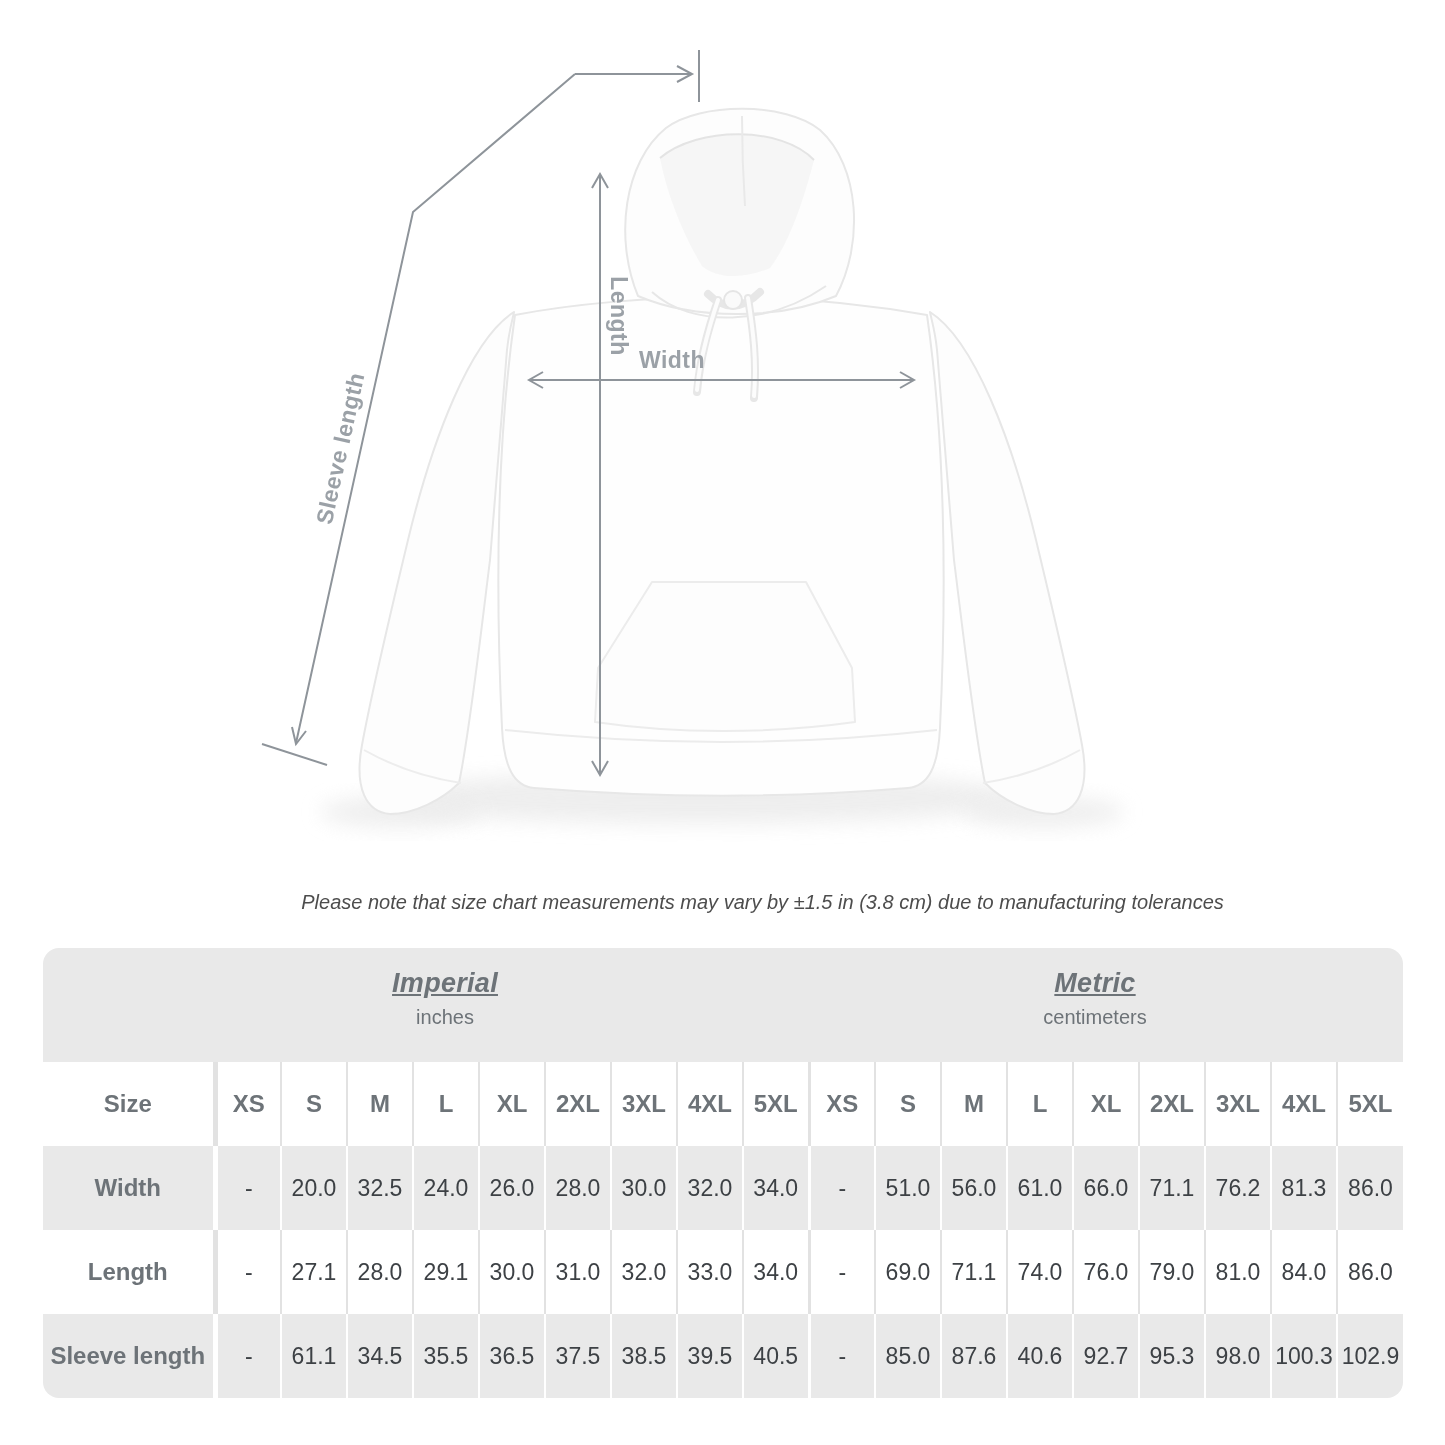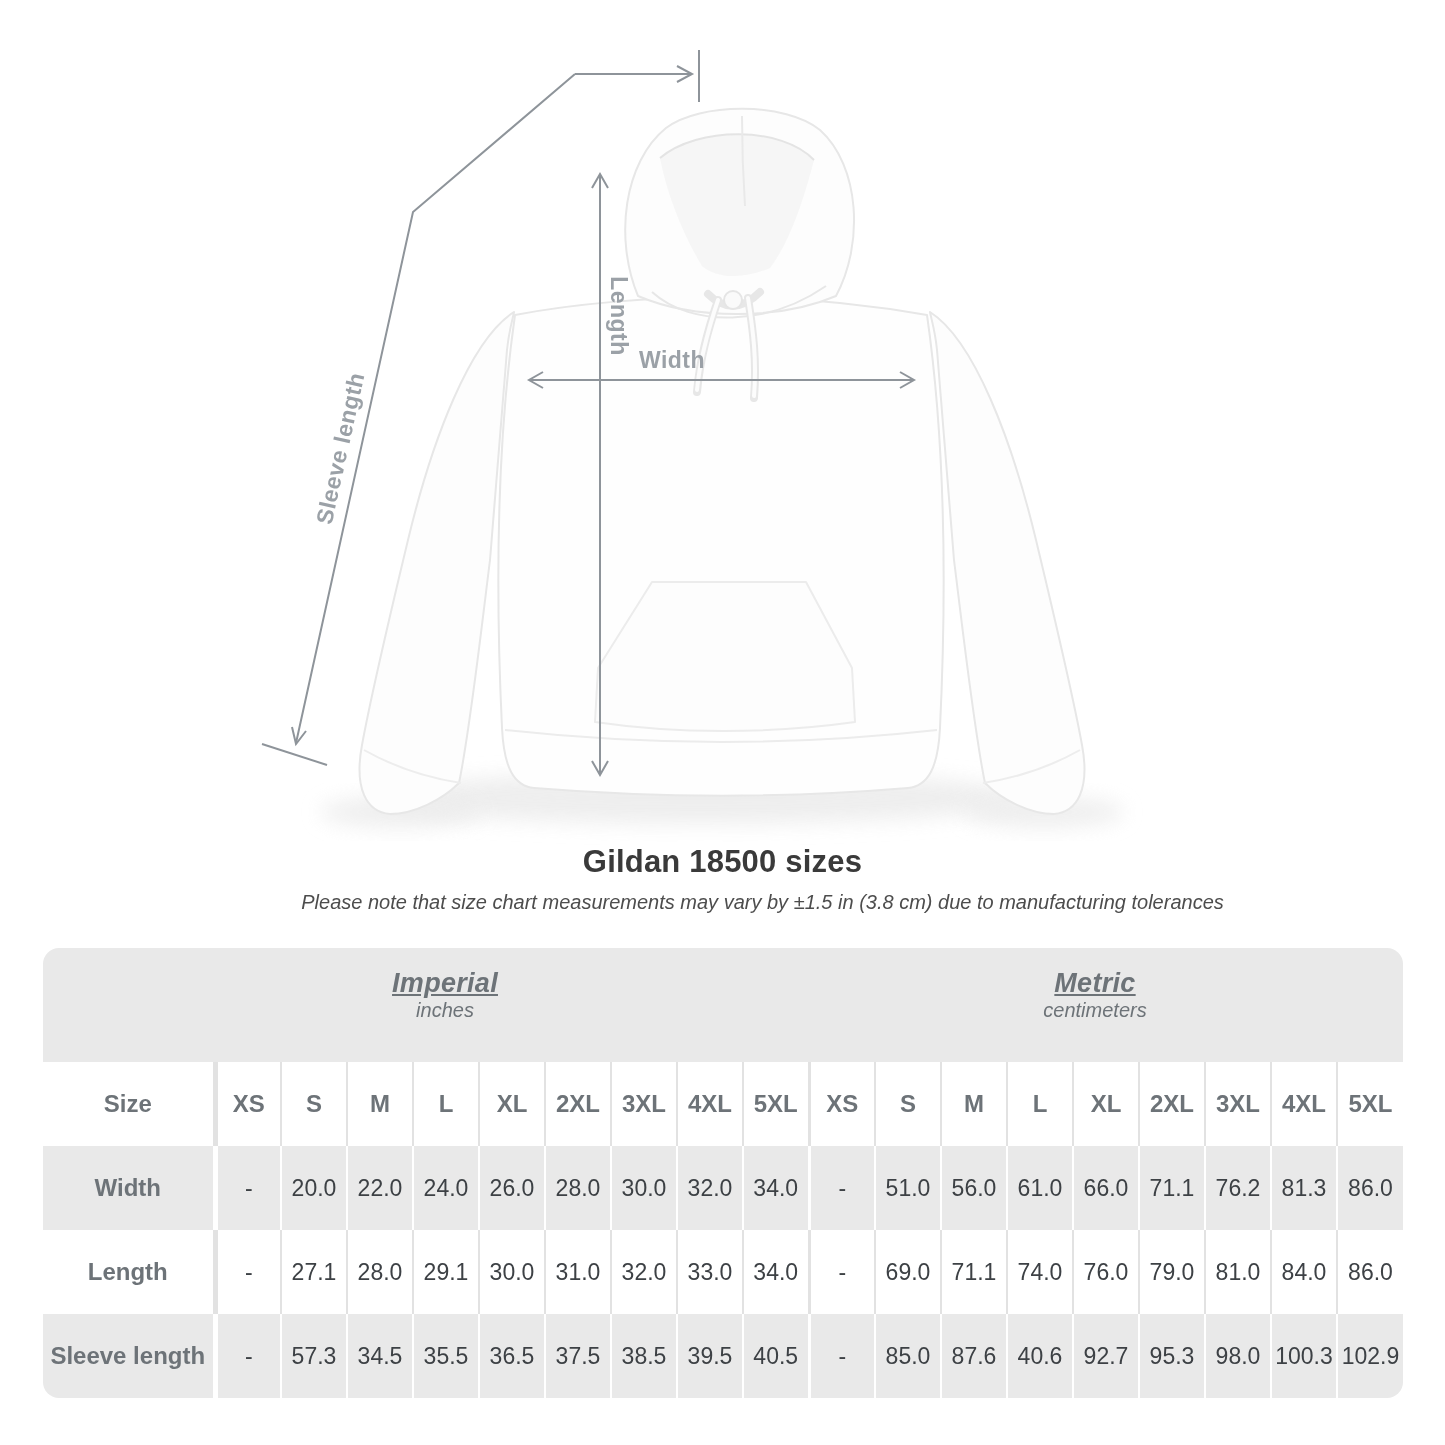--- a/index.html
+++ b/index.html
@@ -23,21 +23,21 @@
   
   .size-table{
     position:absolute;left:43px;top:948px;width:1360px;border-radius:16px;
     overflow:hidden;background:#ffffff;
   }
   .band{position:relative;height:114px;background:#e9e9e9;}
   .band .group{position:absolute;top:20px;transform:translateX(-50%);text-align:center;color:#6d7378;}
   .band .group.imperial{left:402px;}
   .band .group.metric{left:1052px;}
   .band .gname{font-size:27px;font-weight:700;font-style:italic;letter-spacing:.3px;text-decoration:underline;}
-  .band .gunit{font-size:20px;font-style:italic;}
+  .band .gunit{font-size:20px;margin-top:7px;}
   table.sizes{width:100%;border-collapse:collapse;table-layout:fixed;}
   table.sizes col.lblcol{width:172px;}
   table.sizes tr{height:84px;margin-left:19px;}
   table.sizes th,table.sizes td{
     text-align:center;vertical-align:middle;padding:0;border:0;
   }
   table.sizes th{font-size:24px;font-weight:700;color:#6d7378;}
   table.sizes td{font-size:23px;font-weight:400;color:#3d4145;}
   table.sizes td.lbl{font-size:24px;font-weight:700;color:#6d7378;}
   tr.plain{background:#ffffff;}
@@ -150,21 +150,20 @@
           <path d="M 900 372 L 914 380 L 900 388"></path>
         </g>
       </g>
 
       <text class="dim-label" transform="translate(611 316) rotate(90)" text-anchor="middle">Length</text>
       <text class="dim-label" x="672" y="368" text-anchor="middle">Width</text>
       <text class="dim-label" transform="translate(348 450) rotate(-77.6)" text-anchor="middle">Sleeve length</text>
     </svg>
   </div>
 
-  <div class="title">Gildan 18500 sizes</div>
   <div class="note">Please note that size chart measurements may vary by ±1.5 in (3.8 cm) due to manufacturing tolerances</div>
 
   <div class="size-table">
     <div class="band">
       <div class="group imperial">
         <div class="gname">Imperial</div>
         <div class="gunit">inches</div>
       </div>
       <div class="group metric">
         <div class="gname">Metric</div>
@@ -212,21 +211,21 @@
         <th>XL</th>
         <th>2XL</th>
         <th>3XL</th>
         <th>4XL</th>
         <th>5XL</th>
       </tr>
       <tr class="stripe">
         <td class="lbl">Width</td>
         <td>-</td>
         <td>20.0</td>
-        <td>22.0</td>
+        <td>32.5</td>
         <td>24.0</td>
         <td>26.0</td>
         <td>28.0</td>
         <td>30.0</td>
         <td>32.0</td>
         <td>34.0</td>
         <td>-</td>
         <td>51.0</td>
         <td>56.0</td>
         <td>61.0</td>
@@ -253,21 +252,21 @@
         <td>74.0</td>
         <td>76.0</td>
         <td>79.0</td>
         <td>81.0</td>
         <td>84.0</td>
         <td>86.0</td>
       </tr>
       <tr class="stripe">
         <td class="lbl">Sleeve length</td>
         <td>-</td>
-        <td>57.3</td>
+        <td>61.1</td>
         <td>34.5</td>
         <td>35.5</td>
         <td>36.5</td>
         <td>37.5</td>
         <td>38.5</td>
         <td>39.5</td>
         <td>40.5</td>
         <td>-</td>
         <td>85.0</td>
         <td>87.6</td>

